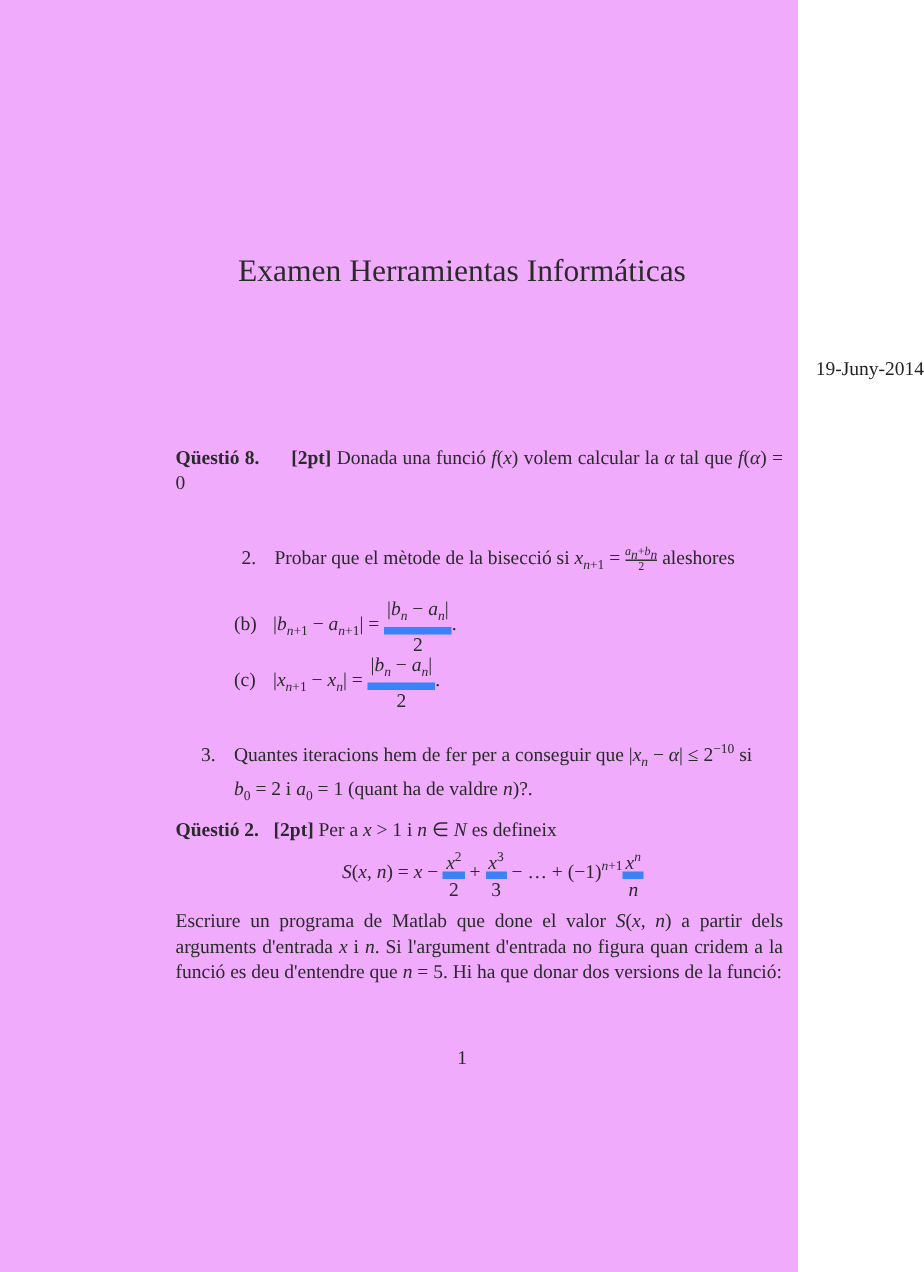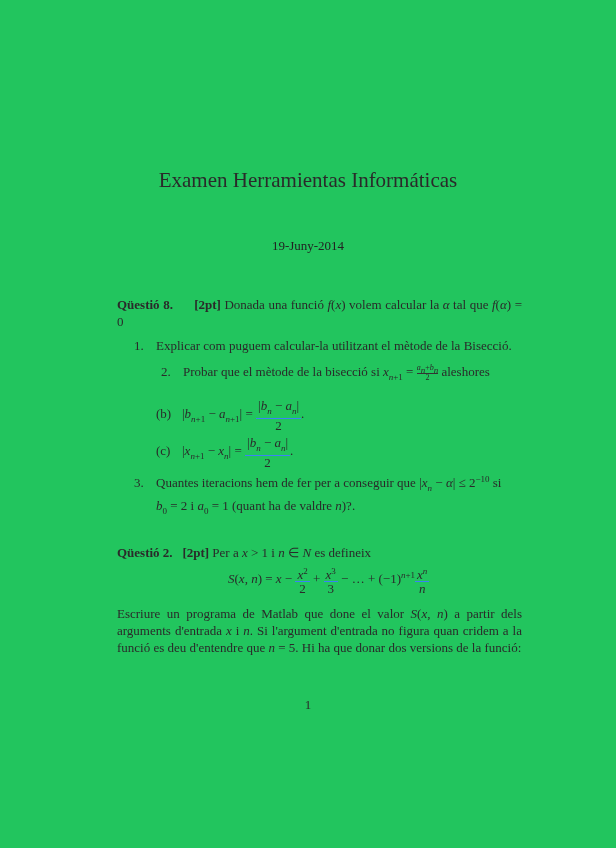--- a/index.html
+++ b/index.html
@@ -1,26 +1,26 @@
 <!DOCTYPE html>
 <html><head>
 <meta charset="utf-8">
 <style>
   html, body { margin:0; padding:0; }
   body { width:616px; height:848px; background:#ffffff; position:relative; overflow:hidden;
          font-family:"DejaVu Serif", "Liberation Serif", serif; color:#222; }
-  .page { position:absolute; left:0; top:0; width:616px; height:848px; background:#22c55e; }
+  .page { position:absolute; left:0; top:0; width:532px; height:848px; background:#f0abfc; }
   .abs { position:absolute; }
   .title { left:0; width:616px; top:168px; text-align:center; font-size:21px; font-family:"Liberation Serif", serif; color:#2a2a2a; }
-  .date { left:0; width:616px; top:238px; text-align:center; font-size:13px; font-family:"Liberation Serif", serif; }
+  .date { left:0; width:616px; top:238px; text-align:right; font-size:13px; font-family:"Liberation Serif", serif; }
   .para { font-family:"Liberation Serif", serif; font-size:13px; line-height:17px; color:#2a2a2a; text-align:justify; }
   .b { font-weight:bold; }
   i { font-style:italic; }
   .frac { display:inline-block; vertical-align:middle; text-align:center; line-height:13px; }
-  .frac .num { display:block; border-bottom:1px solid #3b82f6; padding:0 2px; }
+  .frac .num { display:block; border-bottom:5px solid #3b82f6; padding:0 2px; }
   .frac .den { display:block; padding:0 2px; }
   .sfrac { display:inline-block; vertical-align:middle; text-align:center; font-size:8px; line-height:8px; }
   .sfrac .num { display:block; border-bottom:1px solid #333; }
   .sfrac .den { display:block; }
   sub, sup { font-size:9px; }
   .lbl { display:inline-block; width:22px; }
   .slbl { display:inline-block; width:26px; }
 </style>
 </head>
 <body>
@@ -30,39 +30,36 @@
   <div class="abs title">Examen Herramientas Informáticas</div>
   <div class="abs date">19-Juny-2014</div>
 
   <div class="abs para" style="left:117px; top:296px; width:405px;">
     <span class="b">Qüestió 8.</span>
     &nbsp;&nbsp;&nbsp;&nbsp;
     <span class="b">[2pt]</span>
     <span>Donada una funció <i>f</i>(<i>x</i>) volem calcular la <i>α</i> tal que <i>f</i>(<i>α</i>) = 0</span>
   </div>
 
-  <div class="abs para" style="left:134px; top:337px; width:390px;">
-    <span class="lbl">1.</span><span>Explicar com puguem calcular-la utilitzant el mètode de la Bisecció.</span>
-  </div>
 
   <div class="abs para" style="left:134px; top:363px; width:390px;margin-left:27px;">
     <span class="lbl">2.</span><span>Probar que el mètode de la bisecció si <i>x</i><sub><i>n</i>+1</sub> = <span class="sfrac"><span class="num"><i>a<sub>n</sub></i>+<i>b<sub>n</sub></i></span><span class="den">2</span></span> aleshores</span>
   </div>
 
 
   <div class="abs para" style="left:156px; top:399px; width:360px;">
     <span class="slbl">(b)</span><span>|<i>b</i><sub><i>n</i>+1</sub> − <i>a</i><sub><i>n</i>+1</sub>| = <span class="frac"><span class="num">|<i>b<sub>n</sub></i> − <i>a<sub>n</sub></i>|</span><span class="den">2</span></span>.</span>
   </div>
 
   <div class="abs para" style="left:156px; top:436px; width:360px;">
     <span class="slbl">(c)</span><span>|<i>x</i><sub><i>n</i>+1</sub> − <i>x<sub>n</sub></i>| = <span class="frac"><span class="num">|<i>b<sub>n</sub></i> − <i>a<sub>n</sub></i>|</span><span class="den">2</span></span>.</span>
   </div>
 
 
-  <div class="abs para" style="left:134px; top:471px; width:390px;">
+  <div class="abs para" style="left:134px; top:491px; width:390px;">
     <span class="lbl">3.</span><span>Quantes iteracions hem de fer per a conseguir que |<i>x<sub>n</sub></i> − <i>α</i>| ≤ 2<sup>−10</sup> si<br><span style="display:inline-block;width:22px;"></span><i>b</i><sub>0</sub> = 2 i <i>a</i><sub>0</sub> = 1 (quant ha de valdre <i>n</i>)?.</span>
   </div>
 
   <div class="abs para" style="left:117px; top:544px; width:405px;">
     <span class="b">Qüestió 2.</span>
     &nbsp;
     <span class="b">[2pt]</span>
     <span>Per a <i>x</i> &gt; 1 i <i>n</i> ∈ <i>N</i> es defineix</span>
   </div>
 

